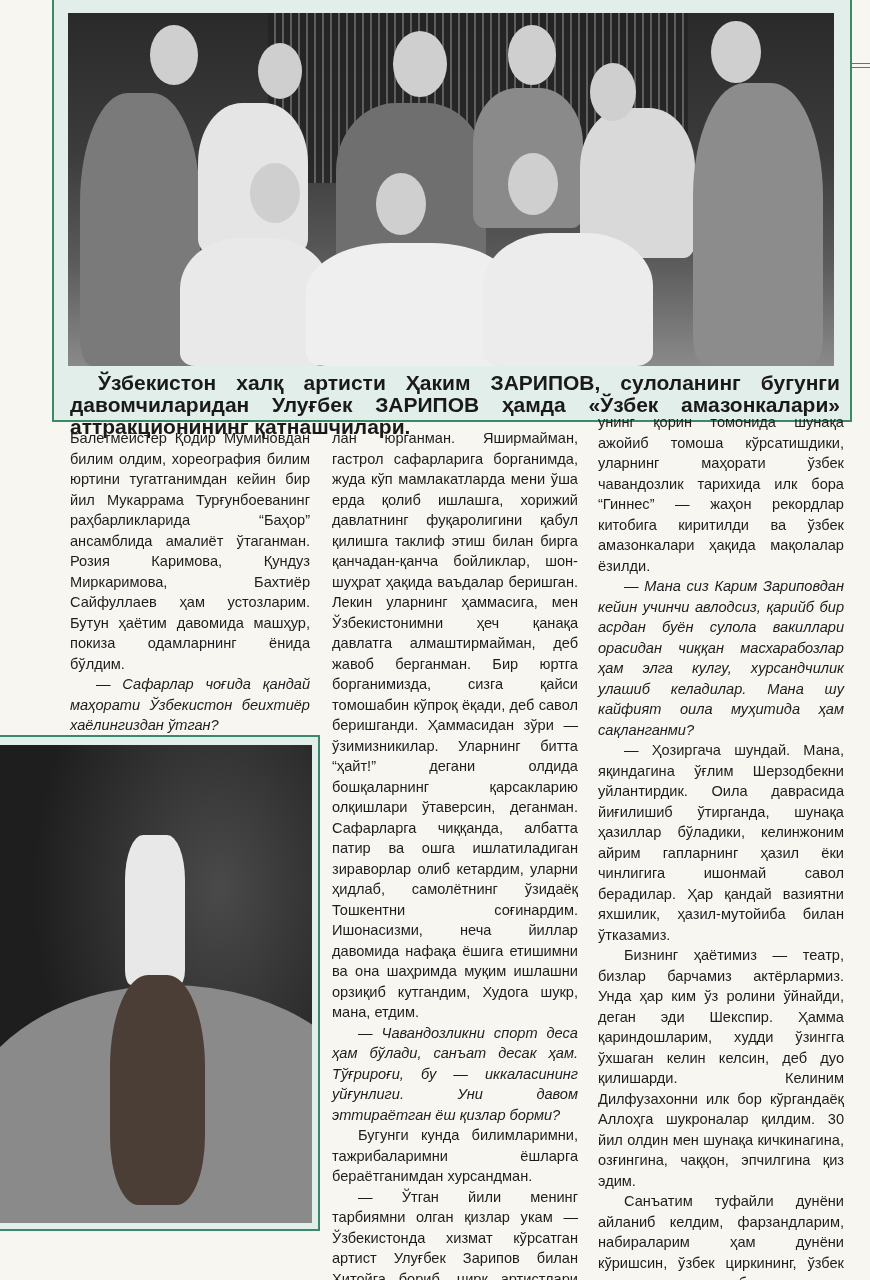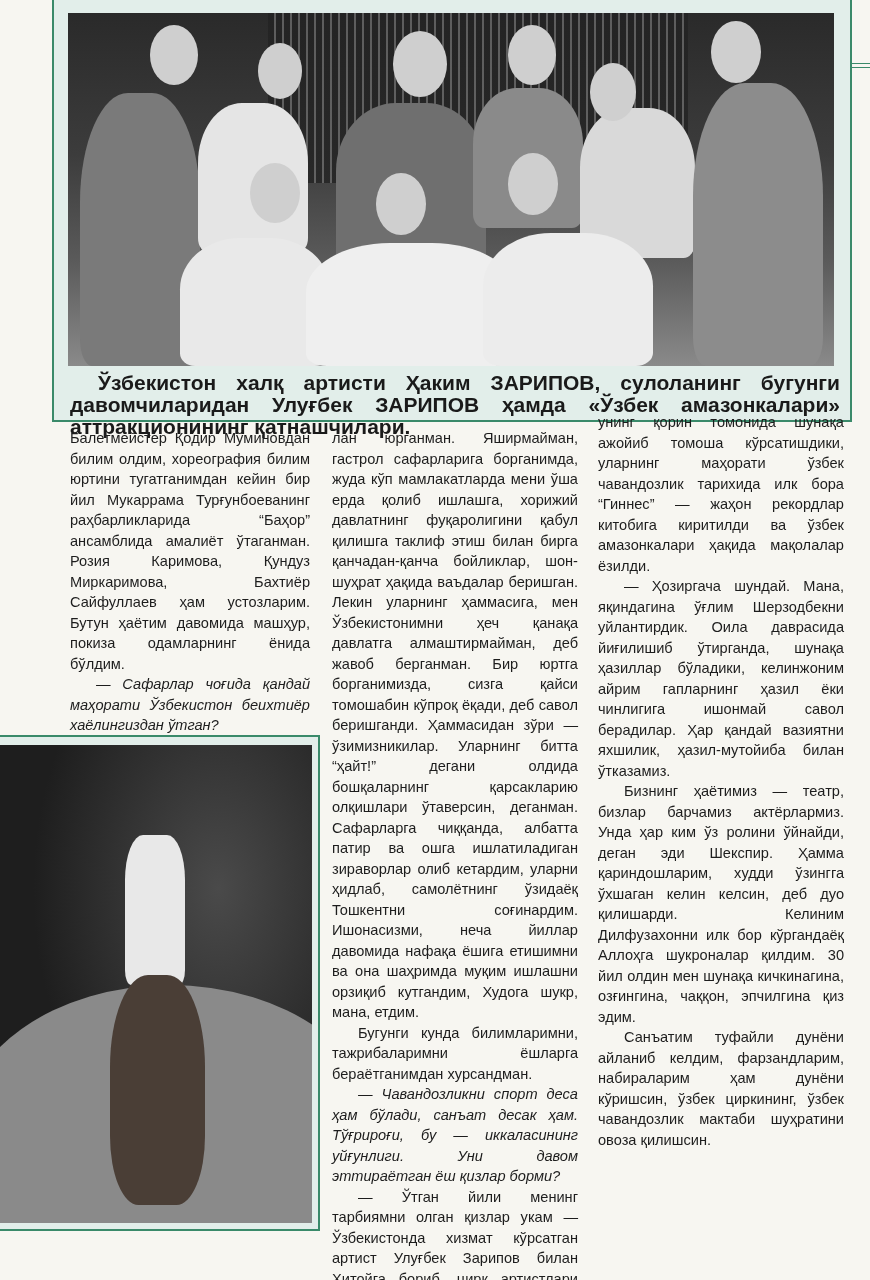--- a/index.html
+++ b/index.html
@@ -78,27 +78,28 @@
 
 <div class="bottom-frame"></div>
 <div class="bottom-photo" title="Horse-riding circus performer standing on horse in arena">
   <div class="arena"></div>
   <div class="rider"></div>
   <div class="horse"></div>
 </div>
 
 <div class="col col2">
   <p>лан юрганман. Яширмайман, гастрол сафарларига борганимда, жуда кўп мамлакатларда мени ўша ерда қолиб ишлашга, хорижий давлатнинг фуқаролигини қабул қилишга таклиф этиш билан бирга қанчадан-қанча бойликлар, шон-шуҳрат ҳақида ваъдалар беришган. Лекин уларнинг ҳаммасига, мен Ўзбекистонимни ҳеч қанақа давлатга алмаштирмайман, деб жавоб берганман. Бир юртга борганимизда, сизга қайси томошабин кўпроқ ёқади, деб савол беришганди. Ҳаммасидан зўри — ўзимизникилар. Уларнинг битта “ҳайт!” дегани олдида бошқаларнинг қарсакларию олқишлари ўтаверсин, деганман. Сафарларга чиққанда, албатта патир ва ошга ишлатиладиган зираворлар олиб кетардим, уларни ҳидлаб, самолётнинг ўзидаёқ Тошкентни соғинардим. Ишонасизми, неча йиллар давомида нафақа ёшига етишимни ва она шаҳримда муқим ишлашни орзиқиб кутгандим, Худога шукр, мана, етдим.</p>
+  <p class="ind it">— Чавандозликни спорт деса ҳам бўлади, санъат десак ҳам. Тўғрироғи, бу — иккаласининг уйғунлиги. Уни давом эттираётган ёш қизлар борми?</p>
   <p class="ind">Бугунги кунда билимларимни, тажрибаларимни ёшларга бераётганимдан хурсандман.</p>
-  <p class="ind it">— Чавандозликни спорт деса ҳам бўлади, санъат десак ҳам. Тўғрироғи, бу — иккаласининг уйғунлиги. Уни давом эттираётган ёш қизлар борми?</p>
   <p class="ind">— Ўтган йили менинг тарбиямни олган қизлар укам — Ўзбекистонда хизмат кўрсатган артист Улуғбек Зарипов билан Хитойга бориб, цирк артистлари фестивалида қатнашиб келишди. Учта қиз бир вақтнинг ўзида битта отда — бири отнинг устида, иккинчиси ён томонида, учинчиси</p>
 </div>
 
 <div class="col col3">
   <p>унинг қорин томонида шунақа ажойиб томоша кўрсатишдики, уларнинг маҳорати ўзбек чавандозлик тарихида илк бора “Гиннес” — жаҳон рекордлар китобига киритилди ва ўзбек амазонкалари ҳақида мақолалар ёзилди.</p>
+  <p class="ind it">— Мана сиз Карим Зариповдан кейин учинчи авлодсиз, қарийб бир асрдан буён сулола вакиллари орасидан чиққан масхарабозлар ҳам элга кулгу, хурсандчилик улашиб келадилар. Мана шу кайфият оила муҳитида ҳам сақланганми?</p>
   <p class="ind">— Ҳозиргача шундай. Мана, яқиндагина ўғлим Шерзодбекни уйлантирдик. Оила даврасида йиғилишиб ўтирганда, шунақа ҳазиллар бўладики, келинжоним айрим гапларнинг ҳазил ёки чинлигига ишонмай савол берадилар. Ҳар қандай вазиятни яхшилик, ҳазил-мутойиба билан ўтказамиз.</p>
   <p class="ind">Бизнинг ҳаётимиз — театр, бизлар барчамиз актёрлармиз. Унда ҳар ким ўз ролини ўйнайди, деган эди Шекспир. Ҳамма қариндошларим, худди ўзингга ўхшаган келин келсин, деб дуо қилишарди. Келиним Дилфузахонни илк бор кўргандаёқ Аллоҳга шукроналар қилдим. 30 йил олдин мен шунақа кичкинагина, озғингина, чаққон, эпчилгина қиз эдим.</p>
   <p class="ind">Санъатим туфайли дунёни айланиб келдим, фарзандларим, набираларим ҳам дунёни кўришсин, ўзбек циркининг, ўзбек чавандозлик мактаби шуҳратини овоза қилишсин.</p>
 
 </div>
 
 <div class="footer">
   <span class="page-num">36</span>
   <span class="mag">Saodat 2009/7-8</span>
 </div>

